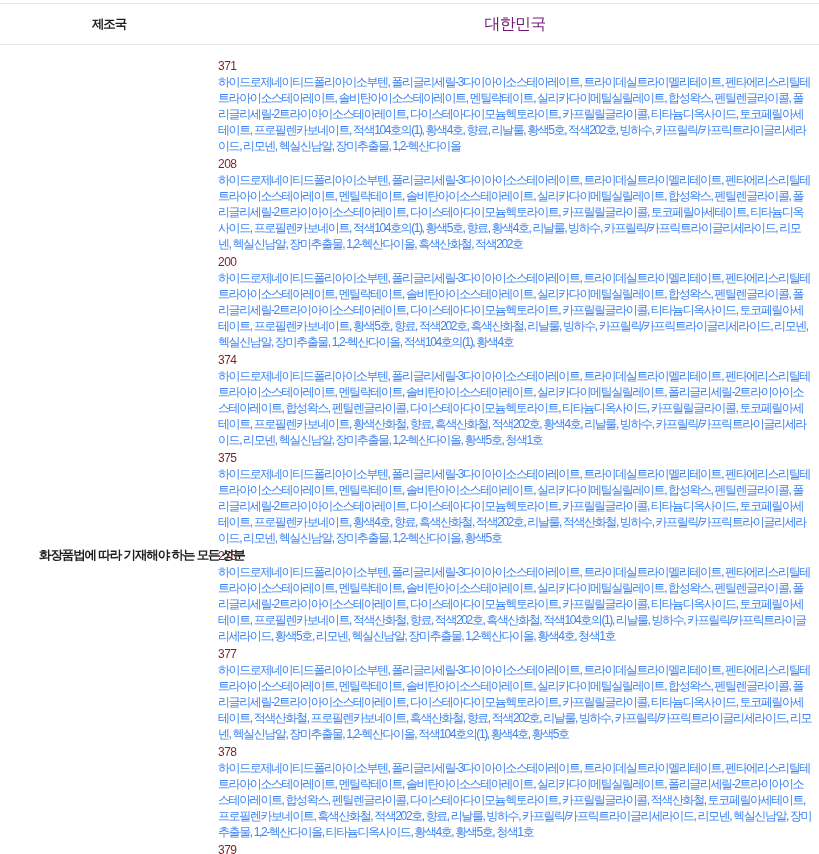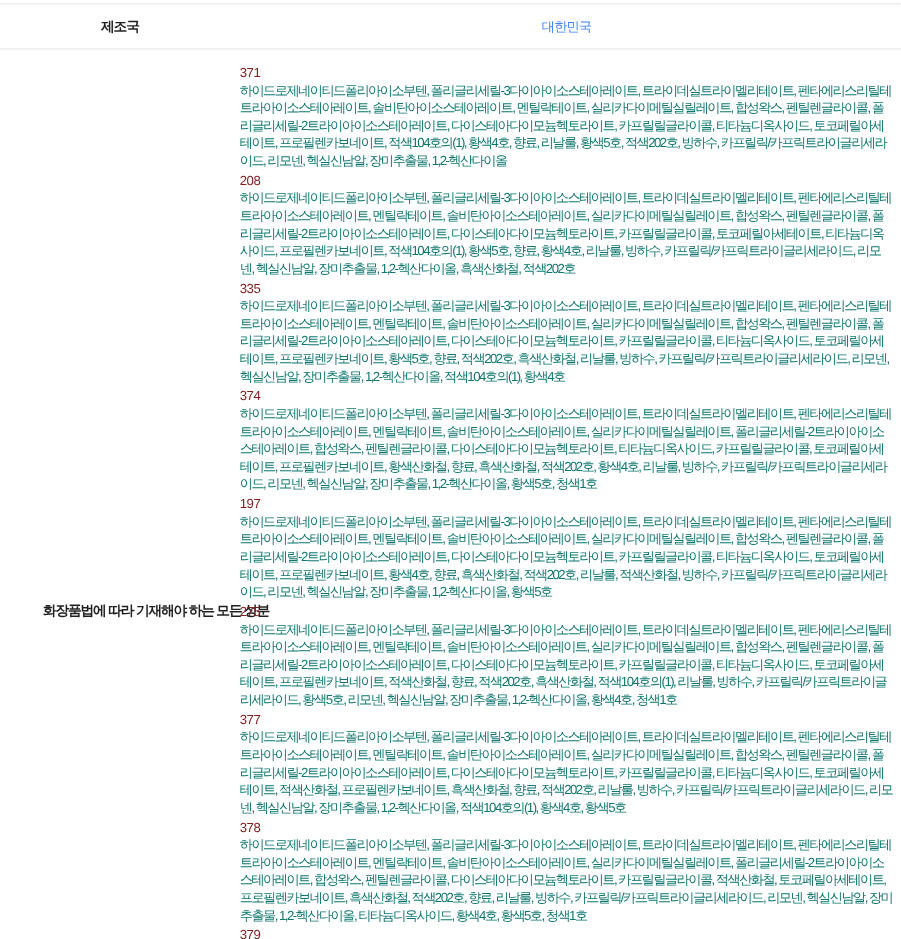--- a/index.html
+++ b/index.html
@@ -40,22 +40,22 @@
     letter-spacing: -1.1px;
     white-space: nowrap;
   }
   .value-cell {
     flex: 1 1 auto;
     box-sizing: border-box;
     padding: 0 7px 0 18px;
     min-width: 0;
   }
   .simple-value {
-    font-size: 12px;
-    color: #3b82f6;
+    font-size: 16px;
+    color: #701a75;
     letter-spacing: -0.8px;
   }
   .row-tall .value-cell {
     padding-top: 11px;
   }
   .tall-label {
     display: inline-block;
     margin-top: 502px;
     margin-left: 21px;
   }
@@ -65,21 +65,21 @@
   .entry-no {
     font-size: 12px;
     line-height: 16px;
     color: #7f1d1d;
     margin: 2px 0 0 0;
     letter-spacing: -0.5px;
   }
   .entry-text {
     font-size: 12px;
     line-height: 16px;
-    color: #0f766e;
+    color: #3b82f6;
     letter-spacing: -1.4px;
     word-break: break-all;
     margin: 0;
   }
 </style>
 </head>
 <body>
 
 <div class="page">
   <div class="info-table">
@@ -99,31 +99,31 @@
             <div class="entry-no">371</div>
             <p class="entry-text">하이드로제네이티드폴리아이소부텐, 폴리글리세릴-3다이아이소스테아레이트, 트라이데실트라이멜리테이트, 펜타에리스리틸테트라아이소스테아레이트, 솔비탄아이소스테아레이트, 멘틸락테이트, 실리카다이메틸실릴레이트, 합성왁스, 펜틸렌글라이콜, 폴리글리세릴-2트라이아이소스테아레이트, 다이스테아다이모늄헥토라이트, 카프릴릴글라이콜, 티타늄디옥사이드, 토코페릴아세테이트, 프로필렌카보네이트, 적색104호의(1), 황색4호, 향료, 리날룰, 황색5호, 적색202호, 빙하수, 카프릴릭/카프릭트라이글리세라이드, 리모넨, 헥실신남알, 장미추출물, 1,2-헥산다이올</p>
           </div>
 
           <div class="entry">
             <div class="entry-no">208</div>
             <p class="entry-text">하이드로제네이티드폴리아이소부텐, 폴리글리세릴-3다이아이소스테아레이트, 트라이데실트라이멜리테이트, 펜타에리스리틸테트라아이소스테아레이트, 멘틸락테이트, 솔비탄아이소스테아레이트, 실리카다이메틸실릴레이트, 합성왁스, 펜틸렌글라이콜, 폴리글리세릴-2트라이아이소스테아레이트, 다이스테아다이모늄헥토라이트, 카프릴릴글라이콜, 토코페릴아세테이트, 티타늄디옥사이드, 프로필렌카보네이트, 적색104호의(1), 황색5호, 향료, 황색4호, 리날룰, 빙하수, 카프릴릭/카프릭트라이글리세라이드, 리모넨, 헥실신남알, 장미추출물, 1,2-헥산다이올, 흑색산화철, 적색202호</p>
           </div>
 
           <div class="entry">
-            <div class="entry-no">335</div>
+            <div class="entry-no">200</div>
             <p class="entry-text">하이드로제네이티드폴리아이소부텐, 폴리글리세릴-3다이아이소스테아레이트, 트라이데실트라이멜리테이트, 펜타에리스리틸테트라아이소스테아레이트, 멘틸락테이트, 솔비탄아이소스테아레이트, 실리카다이메틸실릴레이트, 합성왁스, 펜틸렌글라이콜, 폴리글리세릴-2트라이아이소스테아레이트, 다이스테아다이모늄헥토라이트, 카프릴릴글라이콜, 티타늄디옥사이드, 토코페릴아세테이트, 프로필렌카보네이트, 황색5호, 향료, 적색202호, 흑색산화철, 리날룰, 빙하수, 카프릴릭/카프릭트라이글리세라이드, 리모넨, 헥실신남알, 장미추출물, 1,2-헥산다이올, 적색104호의(1), 황색4호</p>
           </div>
 
           <div class="entry">
             <div class="entry-no">374</div>
             <p class="entry-text">하이드로제네이티드폴리아이소부텐, 폴리글리세릴-3다이아이소스테아레이트, 트라이데실트라이멜리테이트, 펜타에리스리틸테트라아이소스테아레이트, 멘틸락테이트, 솔비탄아이소스테아레이트, 실리카다이메틸실릴레이트, 폴리글리세릴-2트라이아이소스테아레이트, 합성왁스, 펜틸렌글라이콜, 다이스테아다이모늄헥토라이트, 티타늄디옥사이드, 카프릴릴글라이콜, 토코페릴아세테이트, 프로필렌카보네이트, 황색산화철, 향료, 흑색산화철, 적색202호, 황색4호, 리날룰, 빙하수, 카프릴릭/카프릭트라이글리세라이드, 리모넨, 헥실신남알, 장미추출물, 1,2-헥산다이올, 황색5호, 청색1호</p>
           </div>
 
           <div class="entry">
-            <div class="entry-no">197</div>
+            <div class="entry-no">375</div>
             <p class="entry-text">하이드로제네이티드폴리아이소부텐, 폴리글리세릴-3다이아이소스테아레이트, 트라이데실트라이멜리테이트, 펜타에리스리틸테트라아이소스테아레이트, 멘틸락테이트, 솔비탄아이소스테아레이트, 실리카다이메틸실릴레이트, 합성왁스, 펜틸렌글라이콜, 폴리글리세릴-2트라이아이소스테아레이트, 다이스테아다이모늄헥토라이트, 카프릴릴글라이콜, 티타늄디옥사이드, 토코페릴아세테이트, 프로필렌카보네이트, 황색4호, 향료, 흑색산화철, 적색202호, 리날룰, 적색산화철, 빙하수, 카프릴릭/카프릭트라이글리세라이드, 리모넨, 헥실신남알, 장미추출물, 1,2-헥산다이올, 황색5호</p>
           </div>
 
           <div class="entry">
             <div class="entry-no">275</div>
             <p class="entry-text">하이드로제네이티드폴리아이소부텐, 폴리글리세릴-3다이아이소스테아레이트, 트라이데실트라이멜리테이트, 펜타에리스리틸테트라아이소스테아레이트, 멘틸락테이트, 솔비탄아이소스테아레이트, 실리카다이메틸실릴레이트, 합성왁스, 펜틸렌글라이콜, 폴리글리세릴-2트라이아이소스테아레이트, 다이스테아다이모늄헥토라이트, 카프릴릴글라이콜, 티타늄디옥사이드, 토코페릴아세테이트, 프로필렌카보네이트, 적색산화철, 향료, 적색202호, 흑색산화철, 적색104호의(1), 리날룰, 빙하수, 카프릴릭/카프릭트라이글리세라이드, 황색5호, 리모넨, 헥실신남알, 장미추출물, 1,2-헥산다이올, 황색4호, 청색1호</p>
           </div>
 
           <div class="entry">
             <div class="entry-no">377</div>

